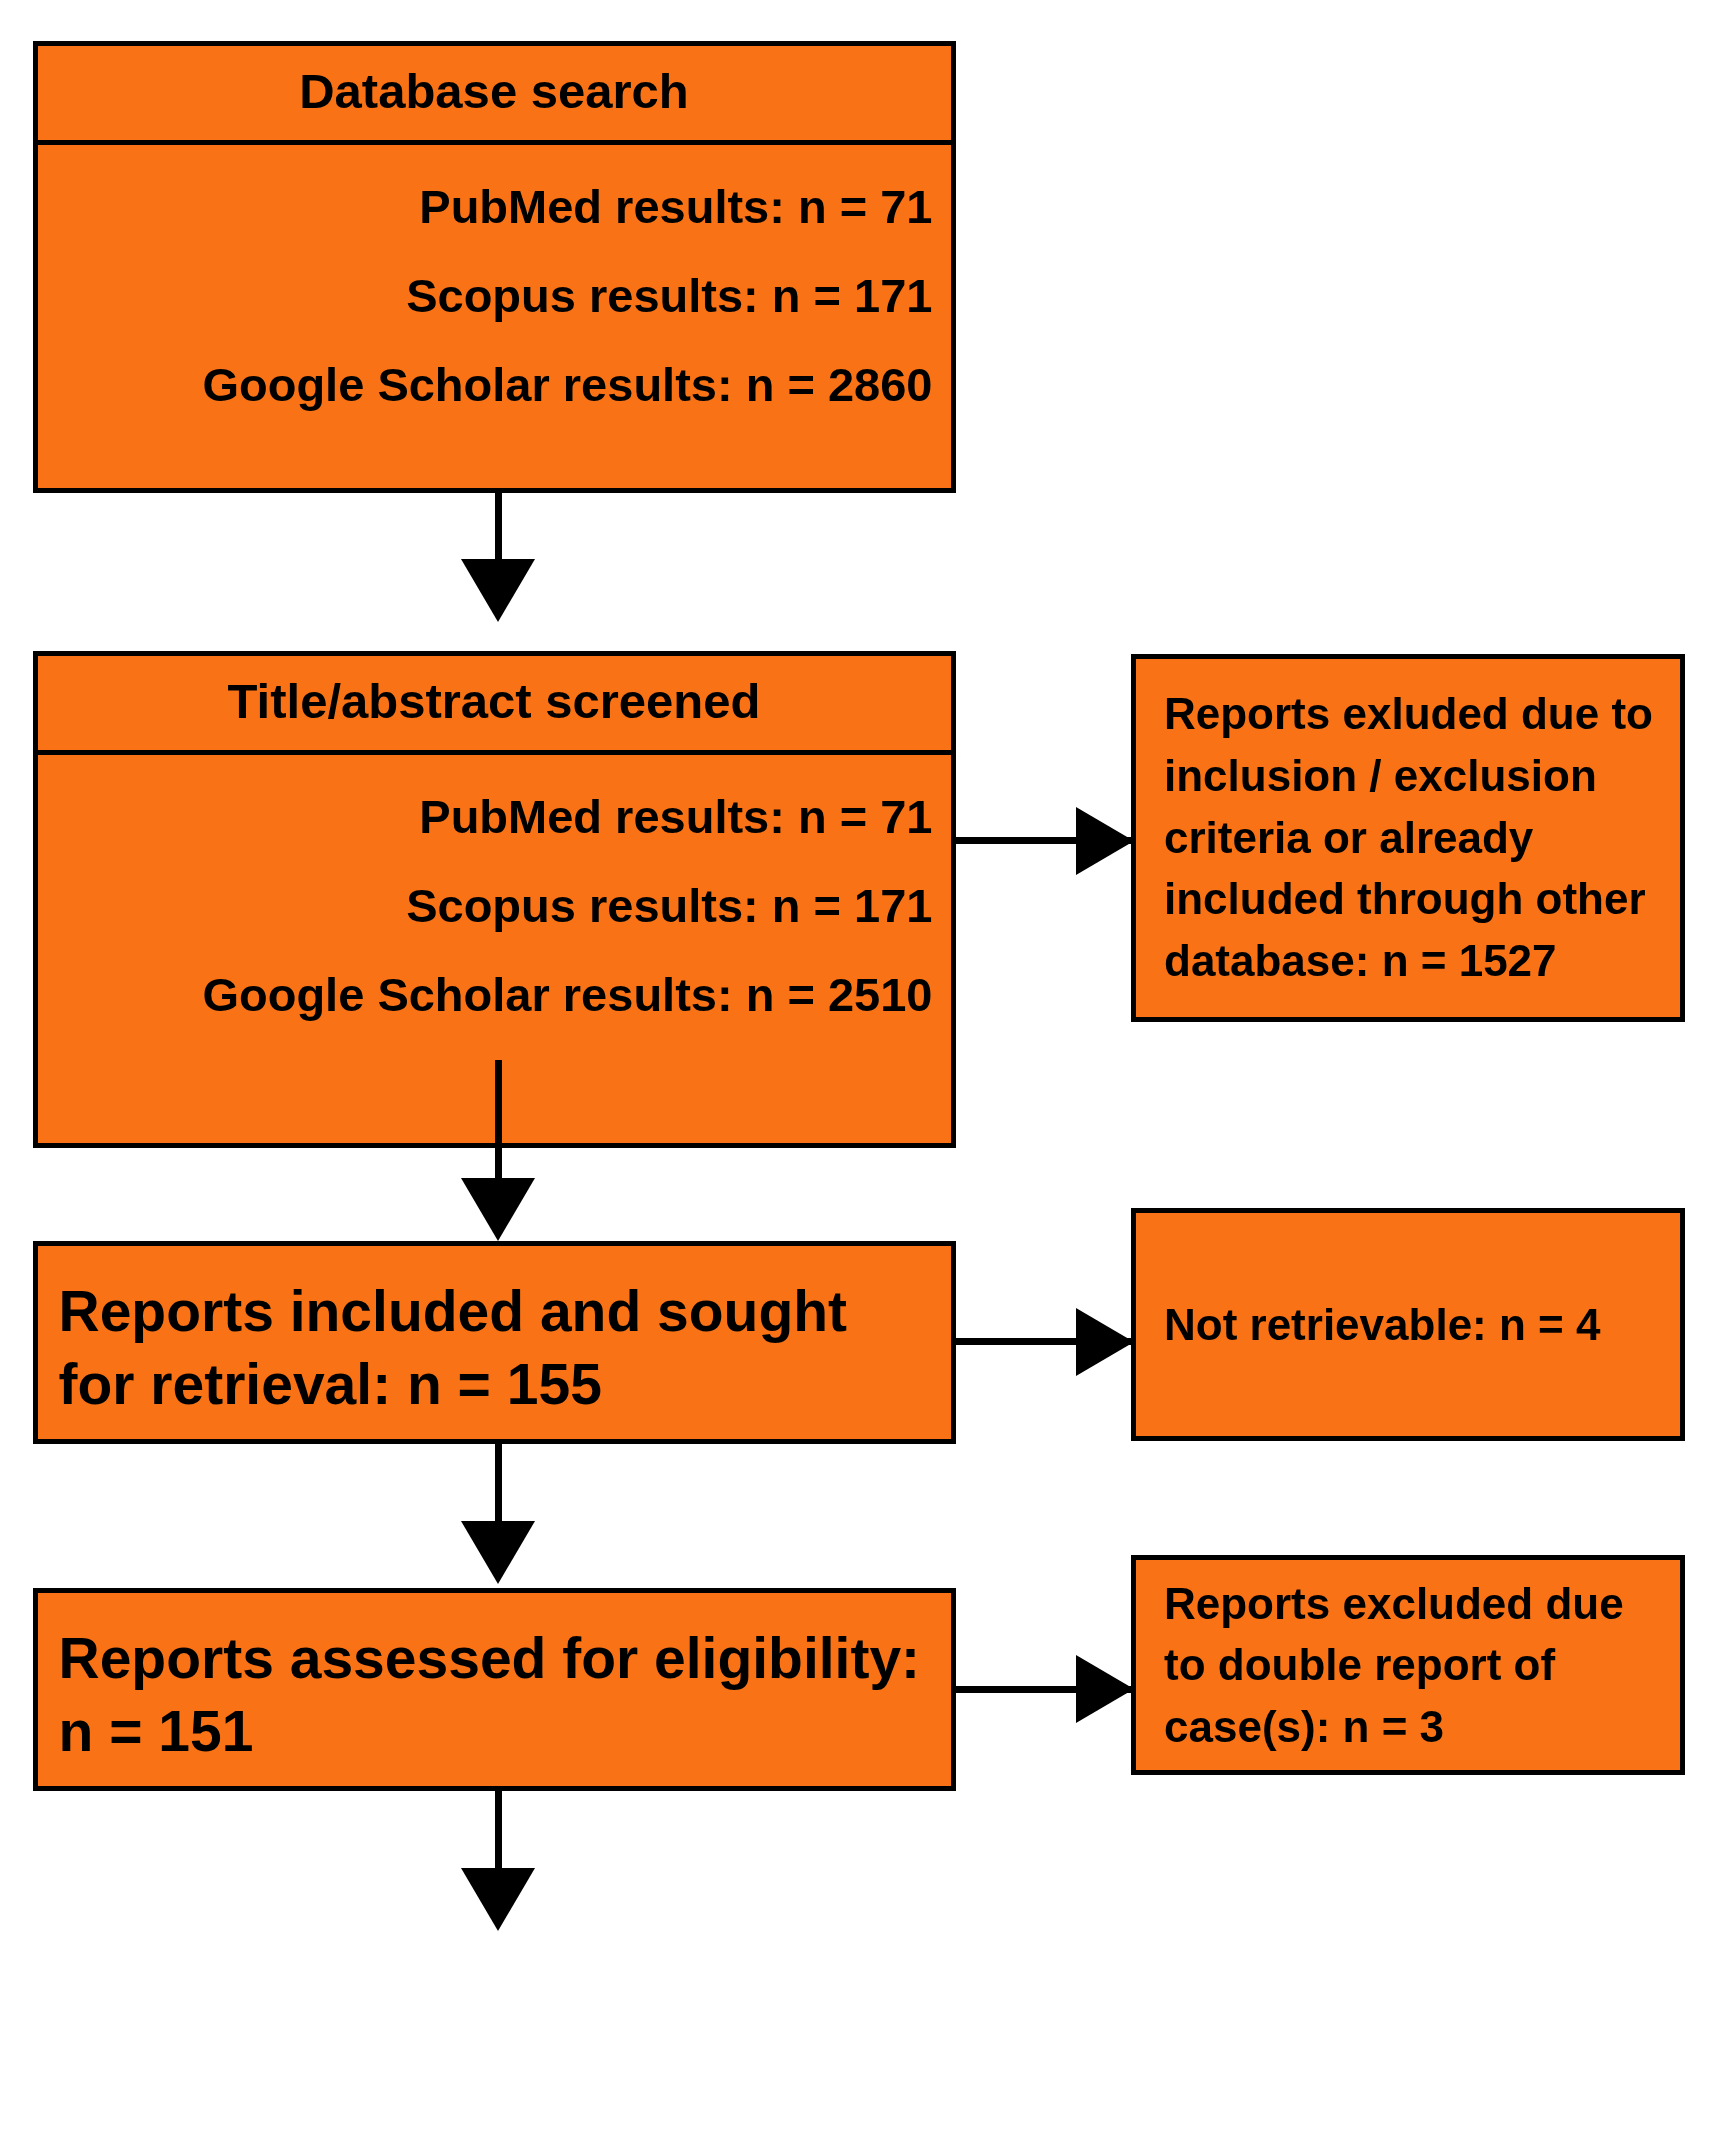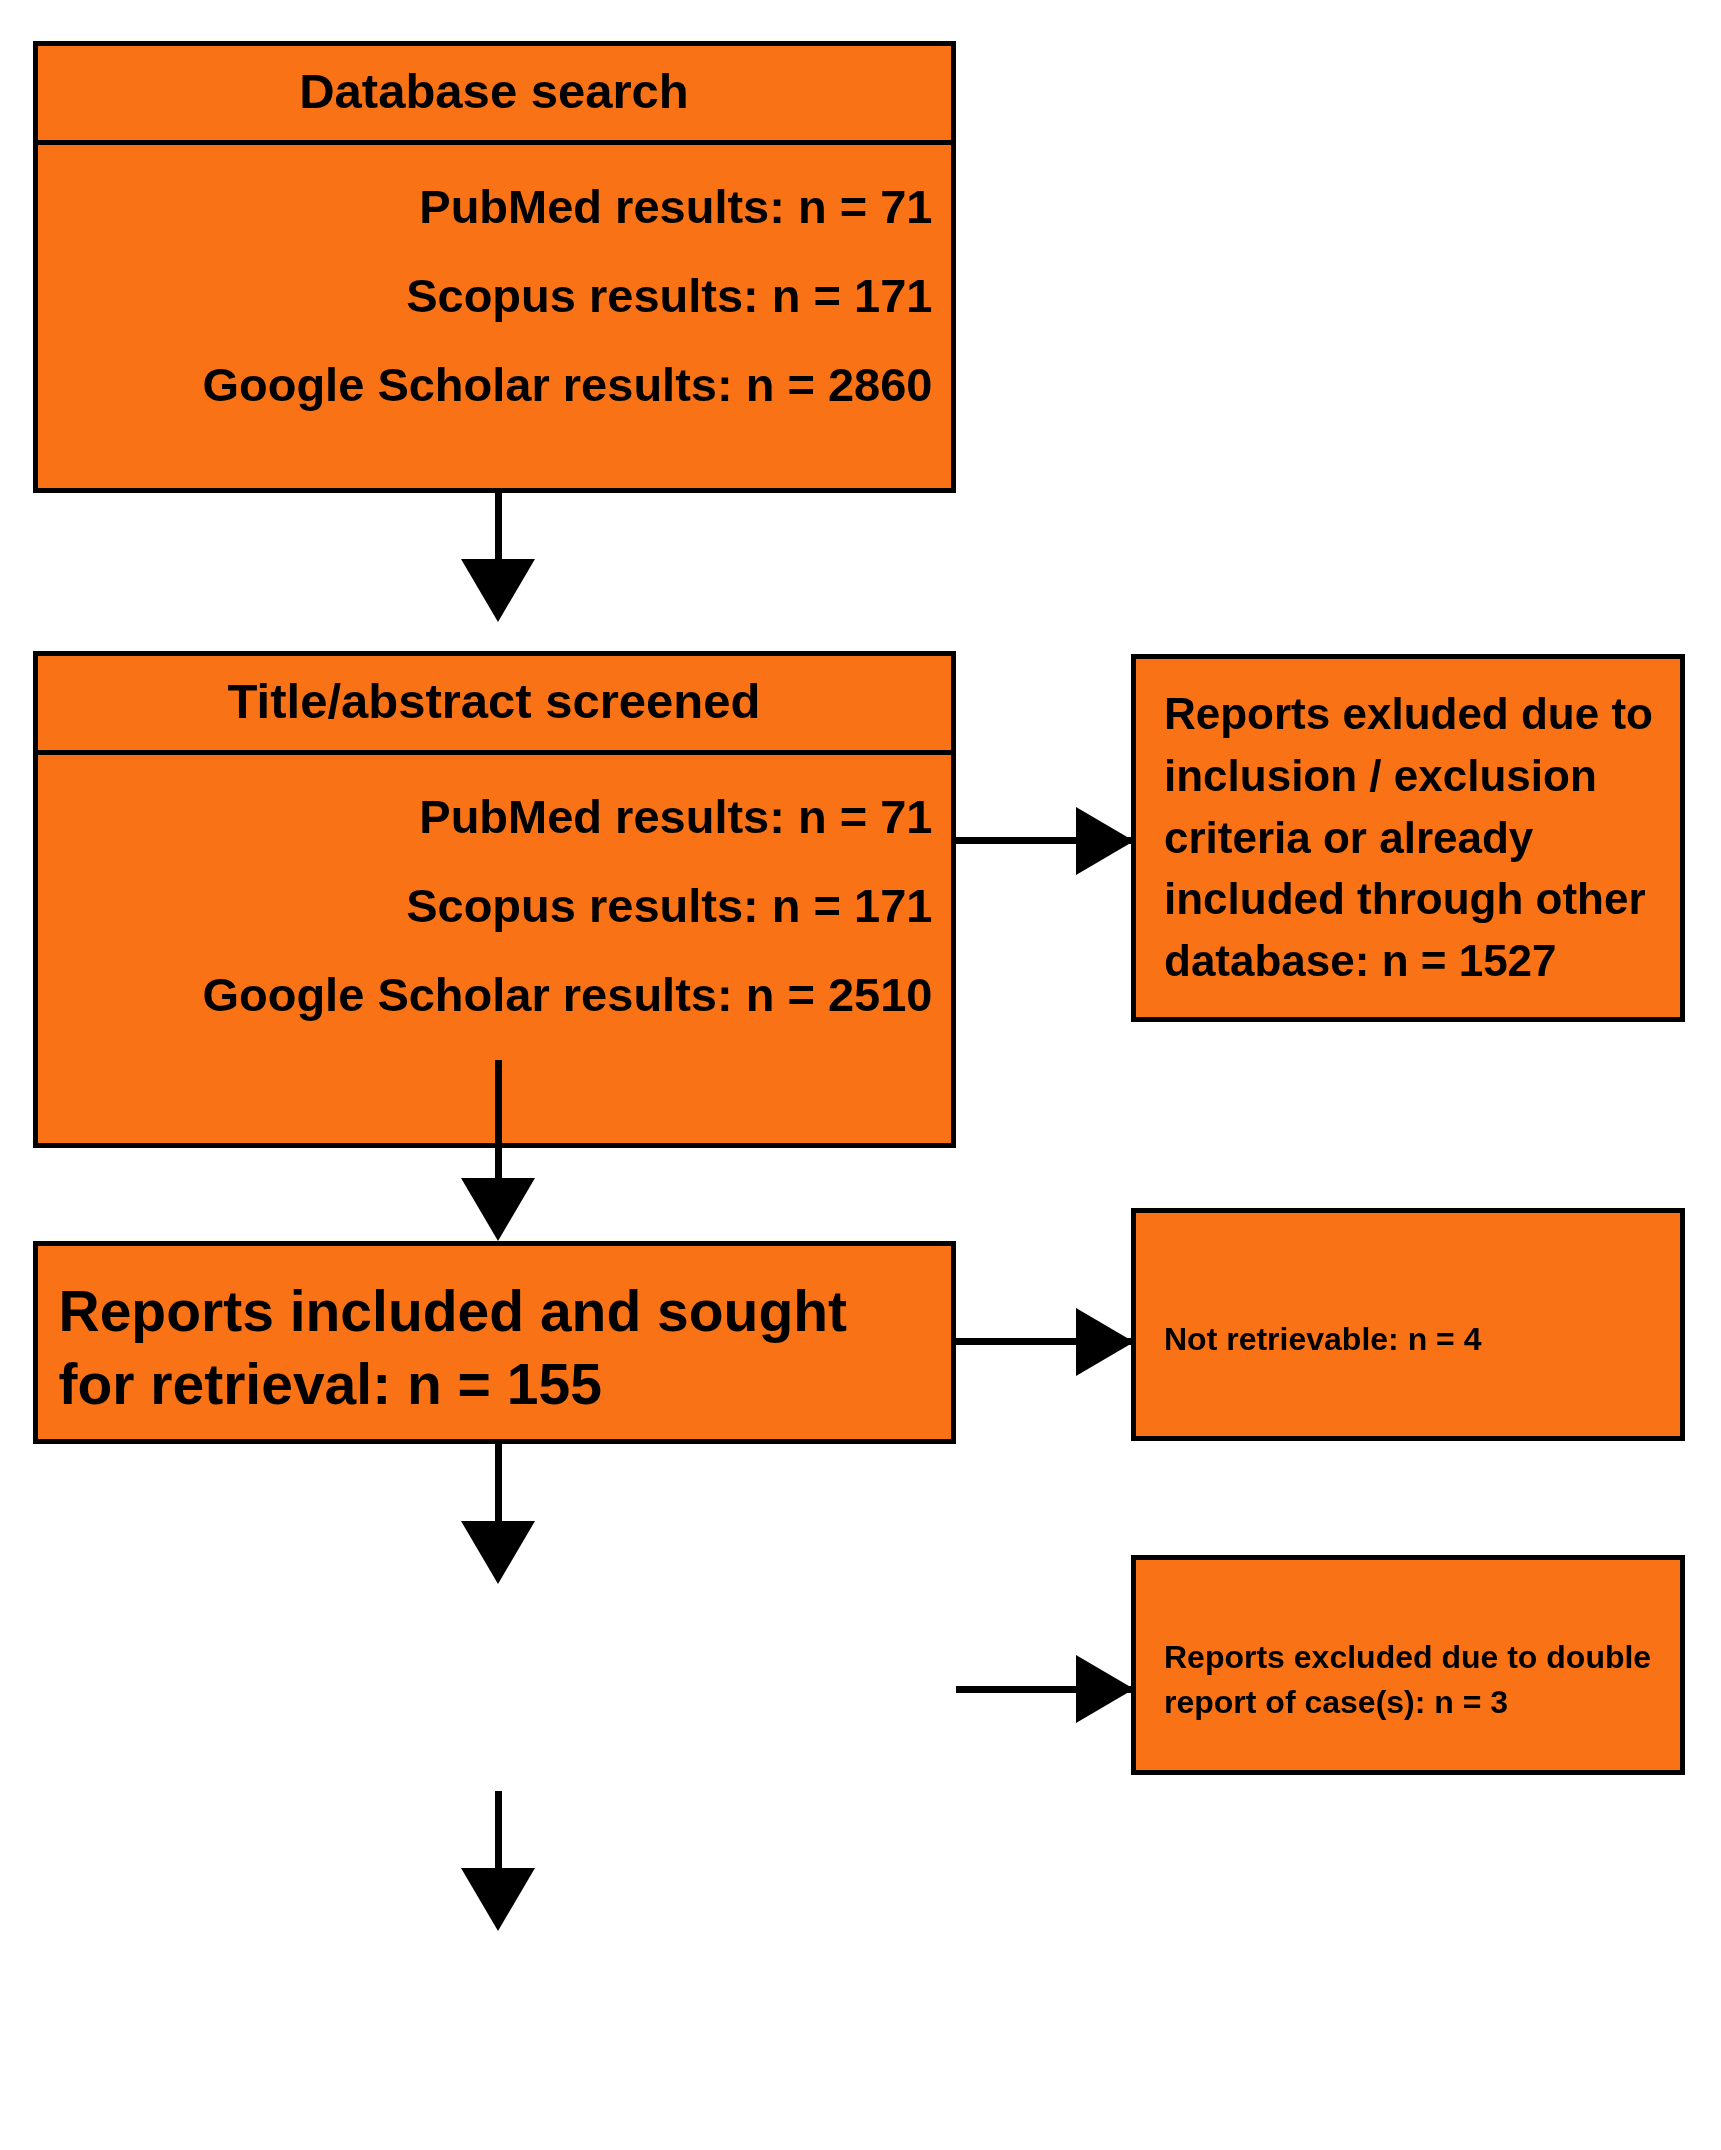--- a/index.html
+++ b/index.html
@@ -63,24 +63,23 @@
     box-sizing: border-box;
     padding: 24.4px 24.4px 16.2px 28px;
     font-size: 44px;
     line-height: 1.40;
   }
   .note-mid {
     display: flex;
     align-items: center;
     height: 100%;
     padding: 0 24.4px 0 28px;
-    font-size: 32px;
+    font-size: 44px;
     line-height: 1.40;
     box-sizing: border-box;
-    margin-top: 15px;
   }
 
   
   .vline {
     position: absolute;
     width: 6.5px;
     background: #000000;
   }
   .hline {
     position: absolute;
@@ -147,20 +146,23 @@
   <div class="hline" style="left:956px; top:1338px; width:187px;"></div>
   <div class="arrow-right" style="left:1076px; top:1308px;"></div>
 
   <div class="node" style="left:1131px; top:1208px; width:554px; height:233px;">
     <div class="note-mid">Not retrievable: n = 4</div>
   </div>
 
   <div class="vline" style="left:495px; top:1444px; height:81px;"></div>
   <div class="arrow-down" style="left:461px; top:1521px;"></div>
 
+  <div class="node" style="left:32.5px; top:1588px; width:923px; height:203px;">
+    <div class="node-big">Reports assessed for eligibility: n = 151</div>
+  </div>
 
   <div class="hline" style="left:956px; top:1686px; width:187px;"></div>
   <div class="arrow-right" style="left:1076px; top:1655px;"></div>
 
   <div class="node" style="left:1131px; top:1555px; width:554px; height:220px;">
     <div class="note-mid">Reports excluded due to double report of case(s): n = 3</div>
   </div>
 
   <div class="vline" style="left:495px; top:1791px; height:85px;"></div>
   <div class="arrow-down" style="left:461px; top:1868px;"></div>

